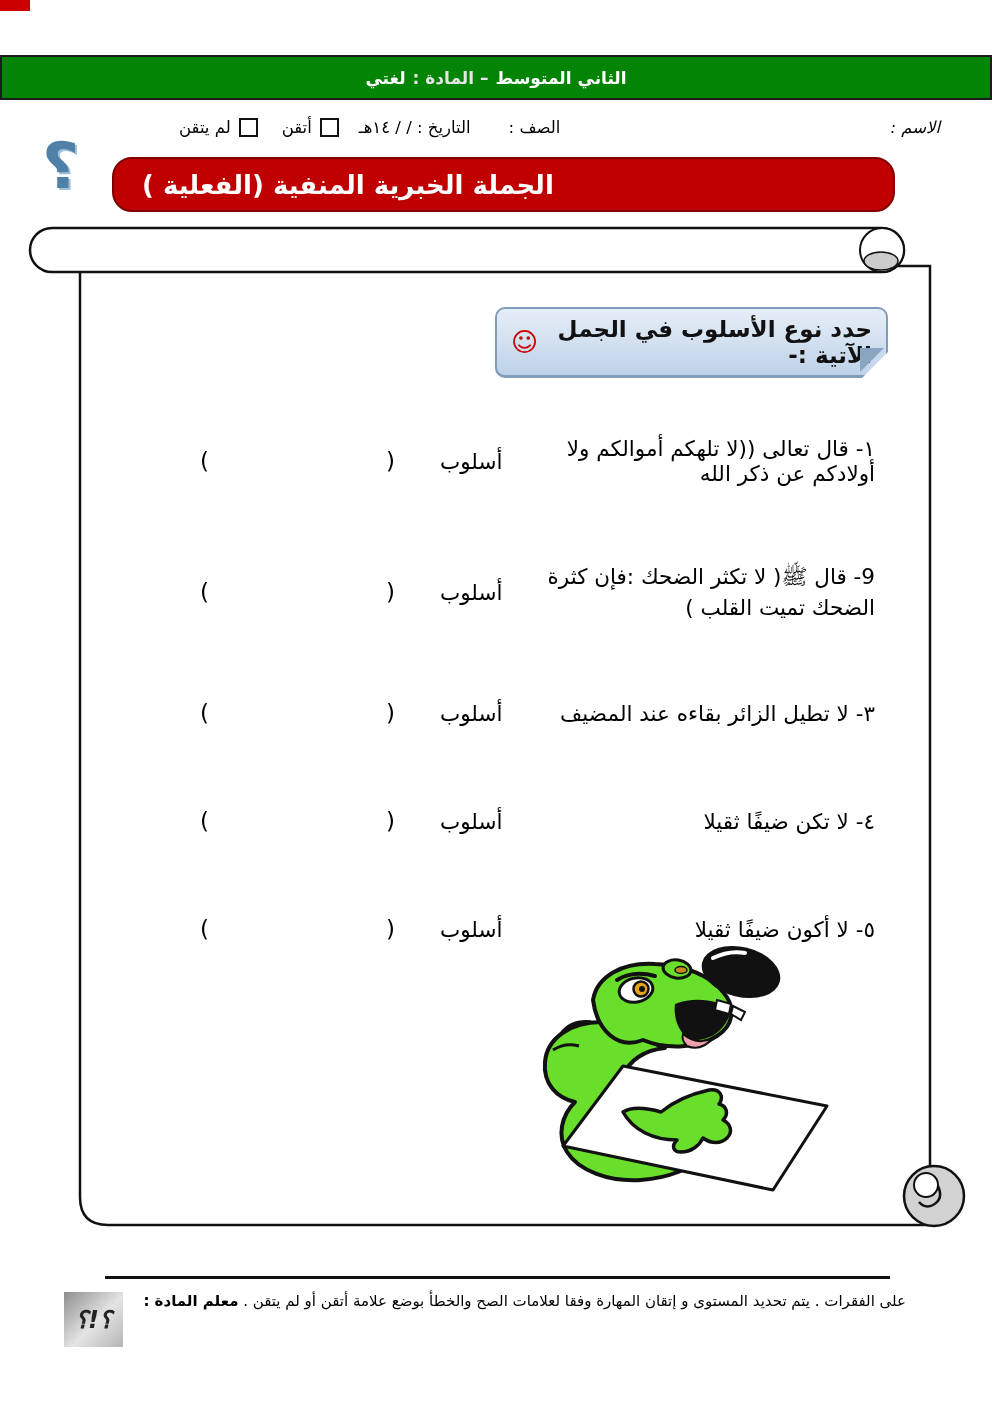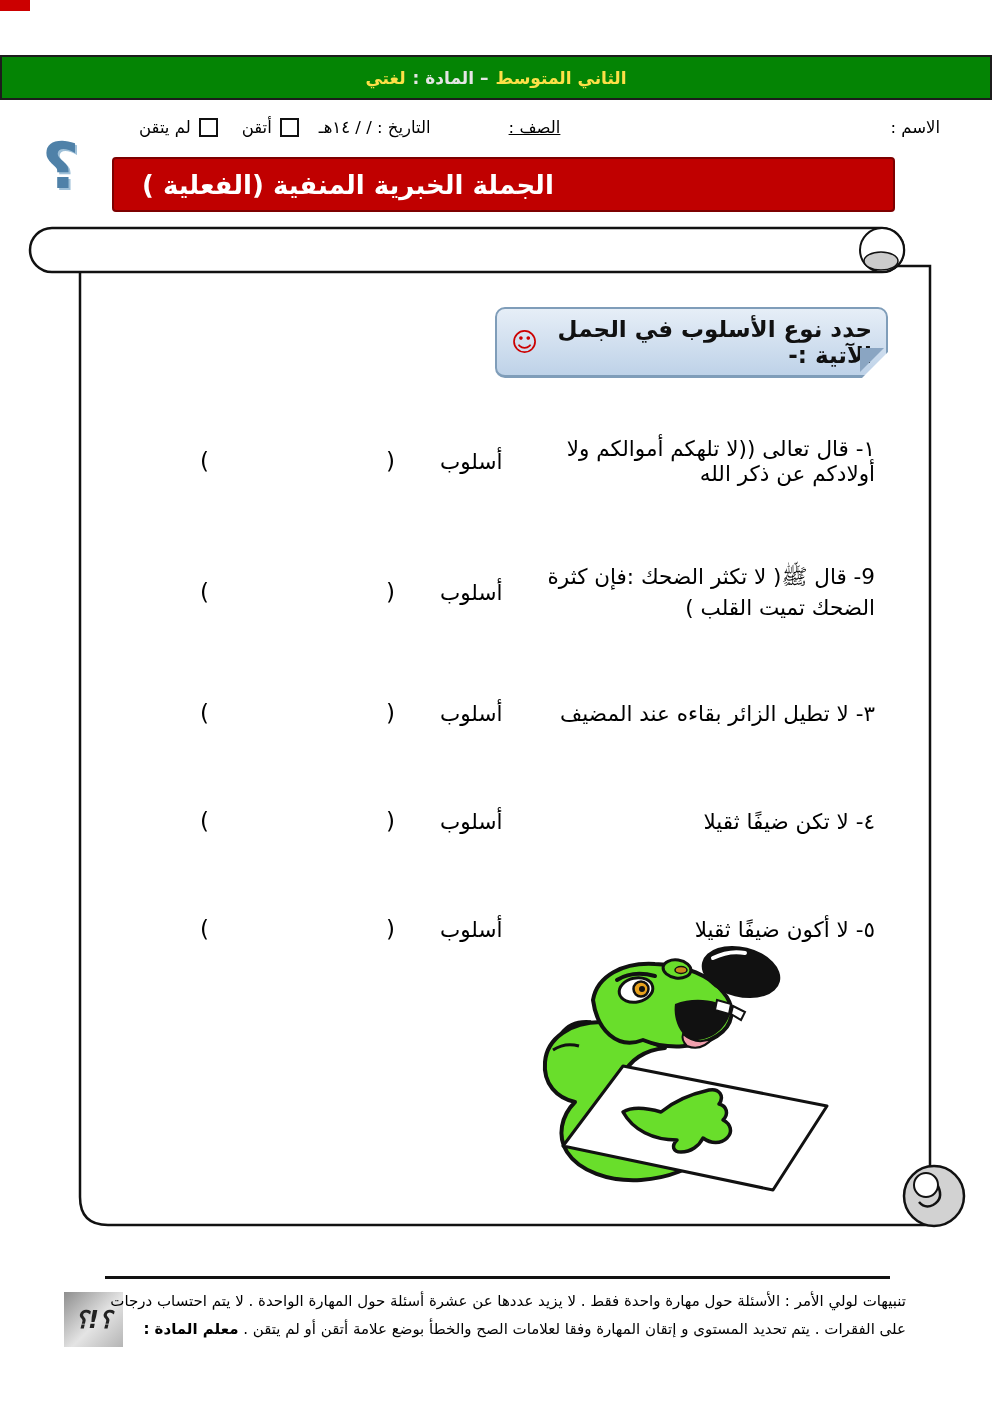--- a/index.html
+++ b/index.html
@@ -10,40 +10,40 @@
   
   .corner-red{position:absolute; left:0; top:0; width:30px; height:11px; background:#cc0000;}
 
   
   .green-bar{
     position:absolute; left:0; top:55px; width:992px; height:45px; box-sizing:border-box;
     background:#048404; border:2px solid #1c1c1c;
     display:flex; align-items:center; justify-content:center; gap:7px;
     font-weight:bold; font-size:17px; direction:rtl; white-space:nowrap;
   }
-  .seg-y{color:#e5e5e5;text-align:center;} .seg-r{color:#fde047;}
+  .seg-y{color:#e5e5e5;text-align:center;} .seg-r{color:#ffffff;}
 
   
   .info-row{
     position:absolute; left:0; top:110px; width:992px; height:34px; box-sizing:border-box;
     padding-right:52px; display:flex; align-items:center; direction:rtl;
     font-size:16.5px; color:#000;
   }
-  .lbl-name{margin-left:330px;}
-  .lbl-class{margin-left:78px;text-decoration:underline;}
+  .lbl-name{margin-left:330px;font-style:italic;}
+  .lbl-class{margin-left:38px;}
   .lbl-date{margin-left:20px;}
   .chk{width:19px; height:19px; border:2px solid #111; background:#fff; box-sizing:border-box;}
   .chk-1{margin-left:8px;}
   .lbl-atqan{margin-left:24px;}
   .chk-2{margin-left:8px;}
 
   
   .banner{
     position:absolute; left:112px; top:157px; width:783px; height:55px; box-sizing:border-box;
-    background:#c00000; border:2px solid #7e0000; border-radius:4px;
+    background:#c00000; border:2px solid #7e0000; border-radius:20px;
     color:#fff; font-weight:bold; font-size:26px;
     display:flex; align-items:center; justify-content:flex-end; padding-left:28px; direction:rtl;
   }
   
   .qmark{
     position:absolute; left:42px; top:134px; font-size:64px; font-weight:bold;
     color:#4f81a8; text-shadow:2px 2px 0 #9fc0d8; line-height:1;
   }
 
   
@@ -222,20 +222,19 @@
     <polygon points="118,128 322,168 268,252 58,208" fill="#ffffff" stroke="#111" stroke-width="3" stroke-linejoin="round"></polygon>
 
     <path d="M118 174 C128 192 148 202 172 202 C166 208 168 214 176 214 C186 214 194 208 198 200
              C206 206 216 206 222 200 C228 194 226 186 218 182 C224 176 222 168 214 166
              C220 158 214 150 204 152 C186 156 168 164 156 174 C142 170 128 168 118 174 Z" fill="#69DE2B" stroke="#111" stroke-width="3.5" stroke-linejoin="round"></path>
   </svg>
 
   <div class="footer-line"></div>
   <div class="footer-icon">؟!؟</div>
   <div class="footer-text">
-    <div>تنبيهات لولي الأمر :  الأسئلة حول مهارة واحدة فقط . لا يزيد عددها عن عشرة أسئلة حول المهارة الواحدة . لا يتم احتساب درجات</div>
     <div>
       <span>على الفقرات . يتم تحديد المستوى و إتقان المهارة  وفقا لعلامات الصح والخطأ بوضع علامة أتقن أو لم يتقن .</span>
       <span class="teacher">معلم المادة :</span>
     </div>
   </div>
 
 </div>
 
 </body></html>

